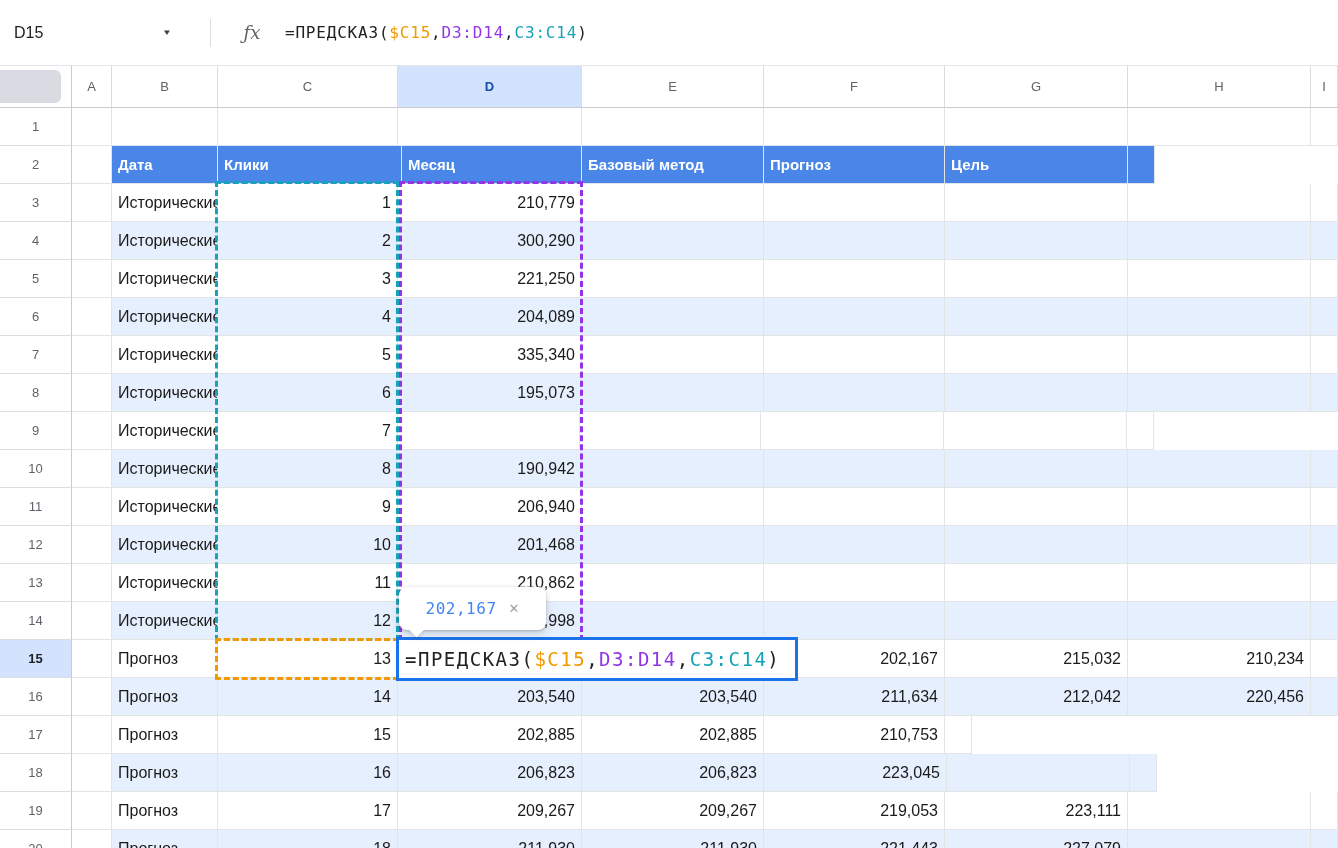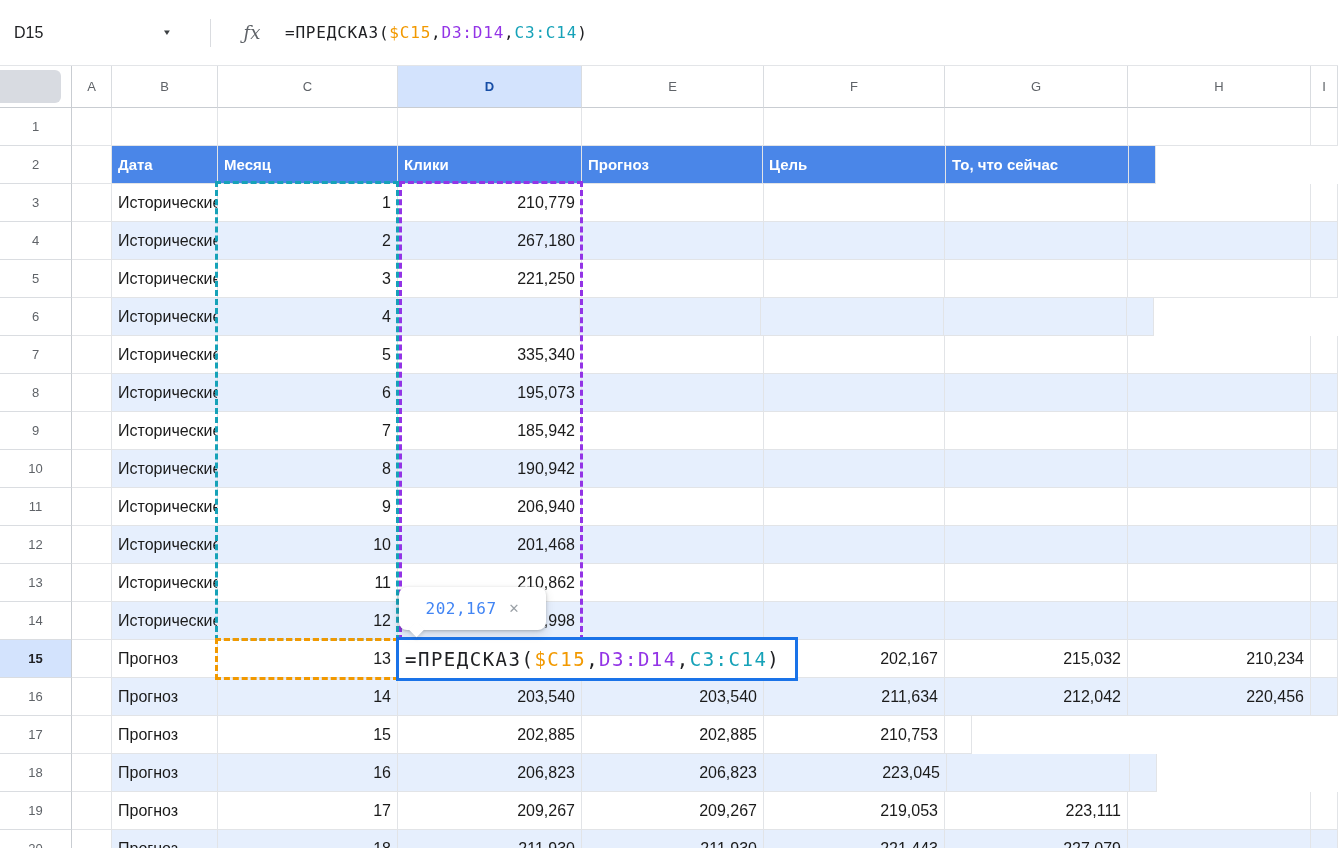--- a/index.html
+++ b/index.html
@@ -134,45 +134,45 @@
         <div class="cell num" style="width: 182px;"></div>
         <div class="cell num" style="width: 181px;"></div>
         <div class="cell num" style="width: 183px;"></div>
         <div class="cell num" style="width: 183px;"></div>
         <div class="cell" style="width: 27px;"></div>
       </div>
       <div class="row">
         <div class="rowhdr">2</div>
         <div class="cell" style="width: 40px;"></div>
         <div class="cell hdrcell" style="width: 106px;">Дата</div>
+        <div class="cell hdrcell" style="width: 184px;">Клики</div>
         <div class="cell hdrcell" style="width: 180px;">Месяц</div>
-        <div class="cell hdrcell" style="width: 184px;">Клики</div>
+        <div class="cell hdrcell" style="width: 182px;">Базовый метод</div>
         <div class="cell hdrcell" style="width: 181px;">Прогноз</div>
         <div class="cell hdrcell" style="width: 183px; text-align: right;">Цель</div>
-        <div class="cell hdrcell" style="width: 183px;">То, что сейчас</div>
         <div class="cell hdrcell" style="width: 27px;"></div>
       </div>
       <div class="row">
         <div class="rowhdr">3</div>
         <div class="cell" style="width: 40px;"></div>
         <div class="cell" style="width: 106px;">Исторические</div>
         <div class="cell num" style="width: 180px;">1</div>
         <div class="cell num" style="width: 184px;">210,779</div>
         <div class="cell num" style="width: 182px;"></div>
         <div class="cell num" style="width: 181px;"></div>
         <div class="cell num" style="width: 183px;"></div>
         <div class="cell num" style="width: 183px;"></div>
         <div class="cell" style="width: 27px;"></div>
       </div>
       <div class="row">
         <div class="rowhdr">4</div>
         <div class="cell" style="width: 40px;"></div>
         <div class="cell band" style="width: 106px;">Исторические</div>
         <div class="cell band num" style="width: 180px;">2</div>
-        <div class="cell band num" style="width: 184px;">267,180</div>
+        <div class="cell band num" style="width: 184px;">300,290</div>
         <div class="cell band num" style="width: 182px;"></div>
         <div class="cell band num" style="width: 181px;"></div>
         <div class="cell band num" style="width: 183px;"></div>
         <div class="cell band num" style="width: 183px;"></div>
         <div class="cell band" style="width: 27px;"></div>
       </div>
       <div class="row">
         <div class="rowhdr">5</div>
         <div class="cell" style="width: 40px;"></div>
         <div class="cell" style="width: 106px;">Исторические</div>
@@ -182,20 +182,21 @@
         <div class="cell num" style="width: 181px;"></div>
         <div class="cell num" style="width: 183px;"></div>
         <div class="cell num" style="width: 183px;"></div>
         <div class="cell" style="width: 27px;"></div>
       </div>
       <div class="row">
         <div class="rowhdr">6</div>
         <div class="cell" style="width: 40px;"></div>
         <div class="cell band" style="width: 106px;">Исторические</div>
         <div class="cell band num" style="width: 180px;">4</div>
+        <div class="cell band num" style="width: 184px;">204,089</div>
         <div class="cell band num" style="width: 182px;"></div>
         <div class="cell band num" style="width: 181px;"></div>
         <div class="cell band num" style="width: 183px;"></div>
         <div class="cell band num" style="width: 183px;"></div>
         <div class="cell band" style="width: 27px;"></div>
       </div>
       <div class="row">
         <div class="rowhdr">7</div>
         <div class="cell" style="width: 40px;"></div>
         <div class="cell" style="width: 106px;">Исторические</div>
@@ -217,21 +218,20 @@
         <div class="cell band num" style="width: 181px;"></div>
         <div class="cell band num" style="width: 183px;"></div>
         <div class="cell band num" style="width: 183px;"></div>
         <div class="cell band" style="width: 27px;"></div>
       </div>
       <div class="row">
         <div class="rowhdr">9</div>
         <div class="cell" style="width: 40px;"></div>
         <div class="cell" style="width: 106px;">Исторические</div>
         <div class="cell num" style="width: 180px;">7</div>
-        <div class="cell num" style="width: 184px;">185,942</div>
         <div class="cell num" style="width: 182px;"></div>
         <div class="cell num" style="width: 181px;"></div>
         <div class="cell num" style="width: 183px;"></div>
         <div class="cell num" style="width: 183px;"></div>
         <div class="cell" style="width: 27px;"></div>
       </div>
       <div class="row">
         <div class="rowhdr">10</div>
         <div class="cell" style="width: 40px;"></div>
         <div class="cell band" style="width: 106px;">Исторические</div>

